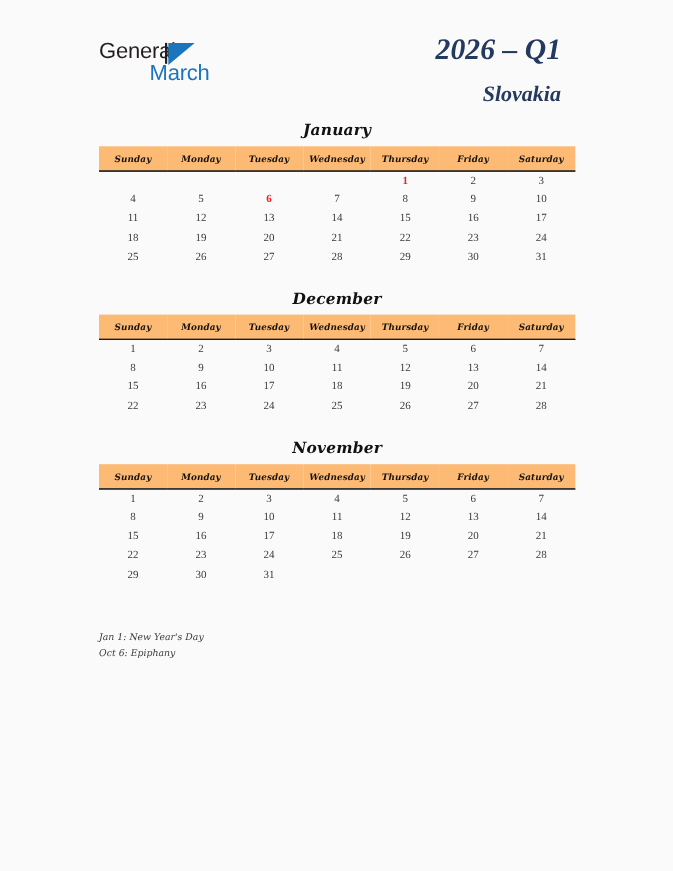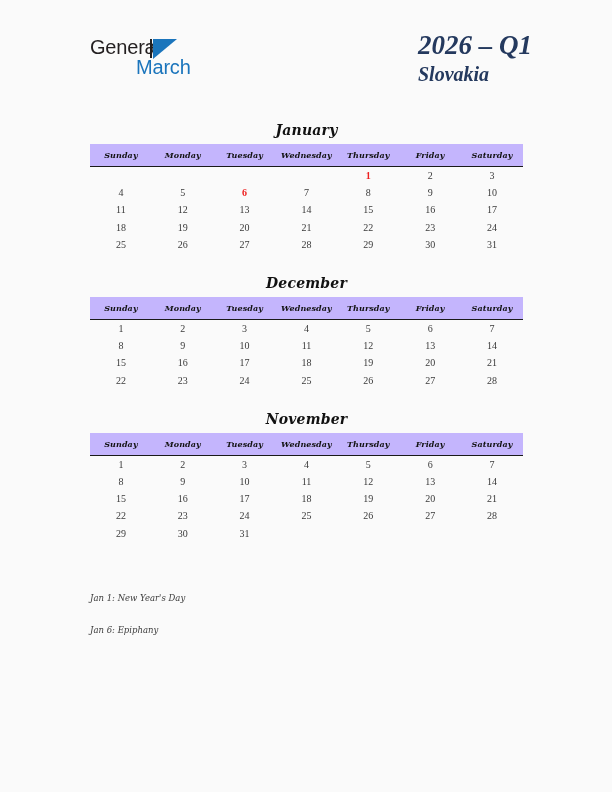--- a/index.html
+++ b/index.html
@@ -65,47 +65,48 @@
     position: absolute;
     left: 60px;
     top: 2px;
     width: 2px;
     height: 19px;
     background: #231f20;
   }
 
   .title-block {
     position: absolute;
-    right: 80px;
+    right: 102px;
     top: 0;
+    text-align: right;
   }
   .title-main {
     font-family: "Liberation Serif", serif;
     font-style: italic;
     font-weight: bold;
     font-size: 27px;
     color: #24395e;
     line-height: 30px;
     white-space: nowrap;
   }
   .title-sub {
     font-family: "Liberation Serif", serif;
     font-style: italic;
     font-weight: bold;
     font-size: 20px;
     color: #24395e;
     line-height: 24px;
-    margin-top: 2px;
+    margin-top: 14px;
     white-space: nowrap;
   }
 
   
   .months {
     position: absolute;
-    top: 120px;
+    top: 109px;
     left: 90px;
     width: 433px;
   }
   .month-block {
     margin-bottom: 20px;
   }
   .month-title {
     text-align: center;
     font-family: "DejaVu Serif", serif;
     font-style: italic;
@@ -115,21 +116,21 @@
     line-height: 20px;
     margin-bottom: 4px;
     letter-spacing: 0.2px;
   }
   table.cal {
     border-collapse: collapse;
     width: 433px;
     table-layout: fixed;
   }
   table.cal thead th {
-    background: #c4b5fd;
+    background: #fdba74;
     border-bottom: 1.6px solid #1a1a1a;
     font-family: "DejaVu Serif", serif;
     font-style: italic;
     font-weight: bold;
     font-size: 8px;
     color: #121212;
     height: 20px;
     text-align: center;
     vertical-align: middle;
     letter-spacing: 0.1px;
@@ -158,21 +159,20 @@
     top: 574px;
     width: 400px;
   }
   .legend-item {
     font-family: "DejaVu Serif", serif;
     font-style: italic;
     font-size: 8.5px;
     color: #3b3b3b;
     line-height: 13.5px;
     white-space: nowrap;
-    margin-top: 18px;
   }
 </style>
 </head>
 <body>
 
 <div class="page-header">
 
   <div class="logo">
     <span class="logo-general">General</span>
     <span class="logo-bar"></span>
@@ -365,14 +365,14 @@
             <td class="empty"></td>
             <td class="empty"></td>
           </tr>
         </tbody>
       </table>
     </div>
   </div>
 
 <div class="legend">
     <div class="legend-item">Jan 1: New Year's Day</div>
-    <div class="legend-item">Jan 6: Epiphany</div>
+    <div class="legend-item">Oct 6: Epiphany</div>
   </div>
 
 </body></html>

